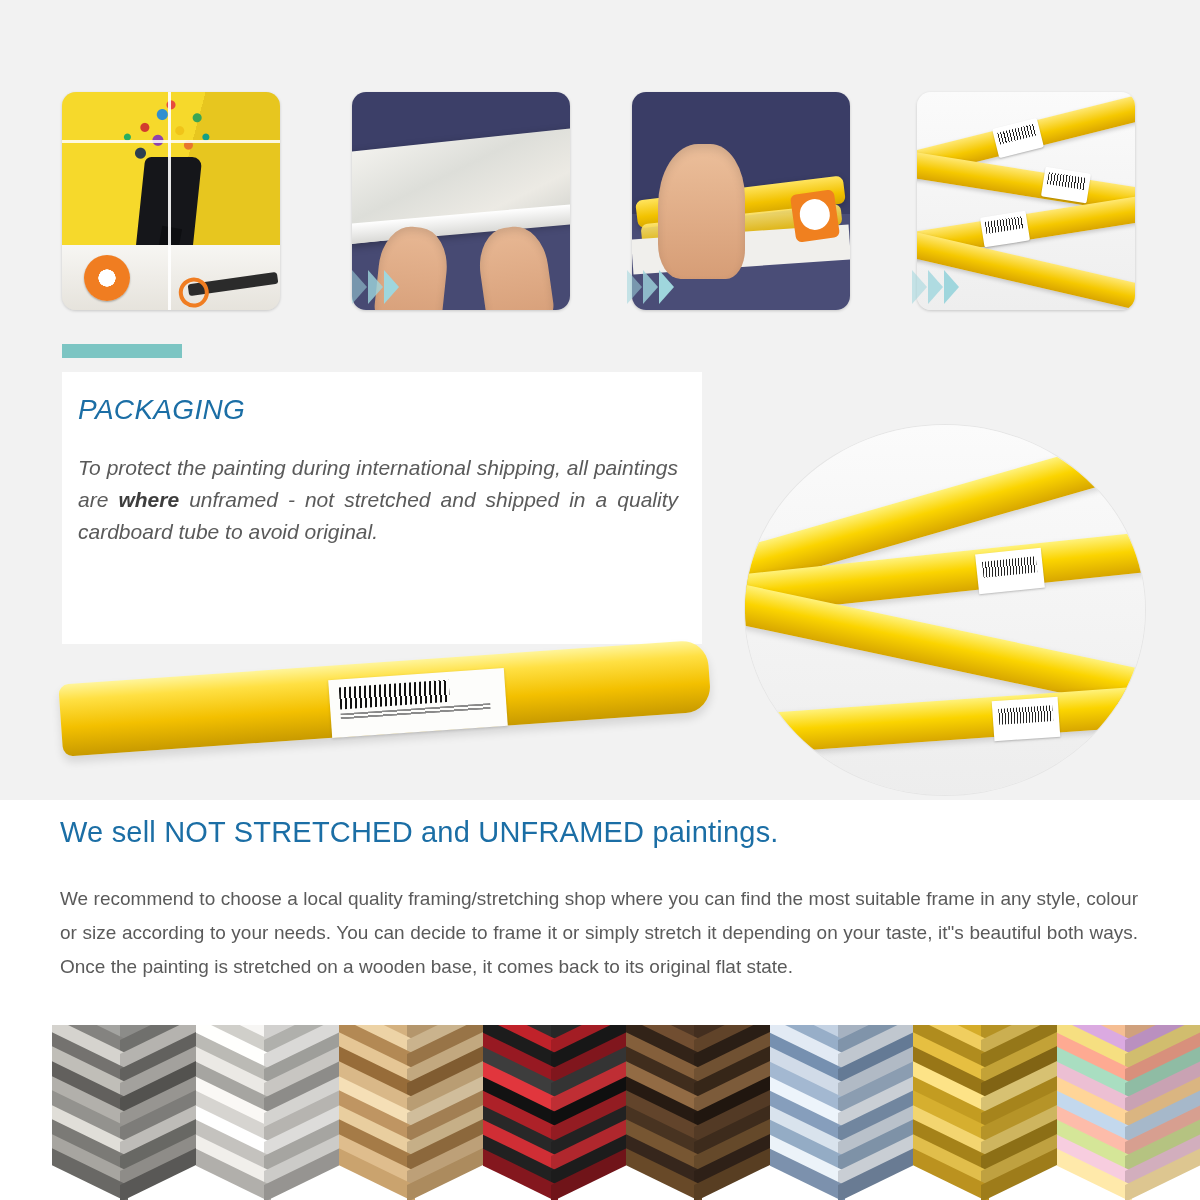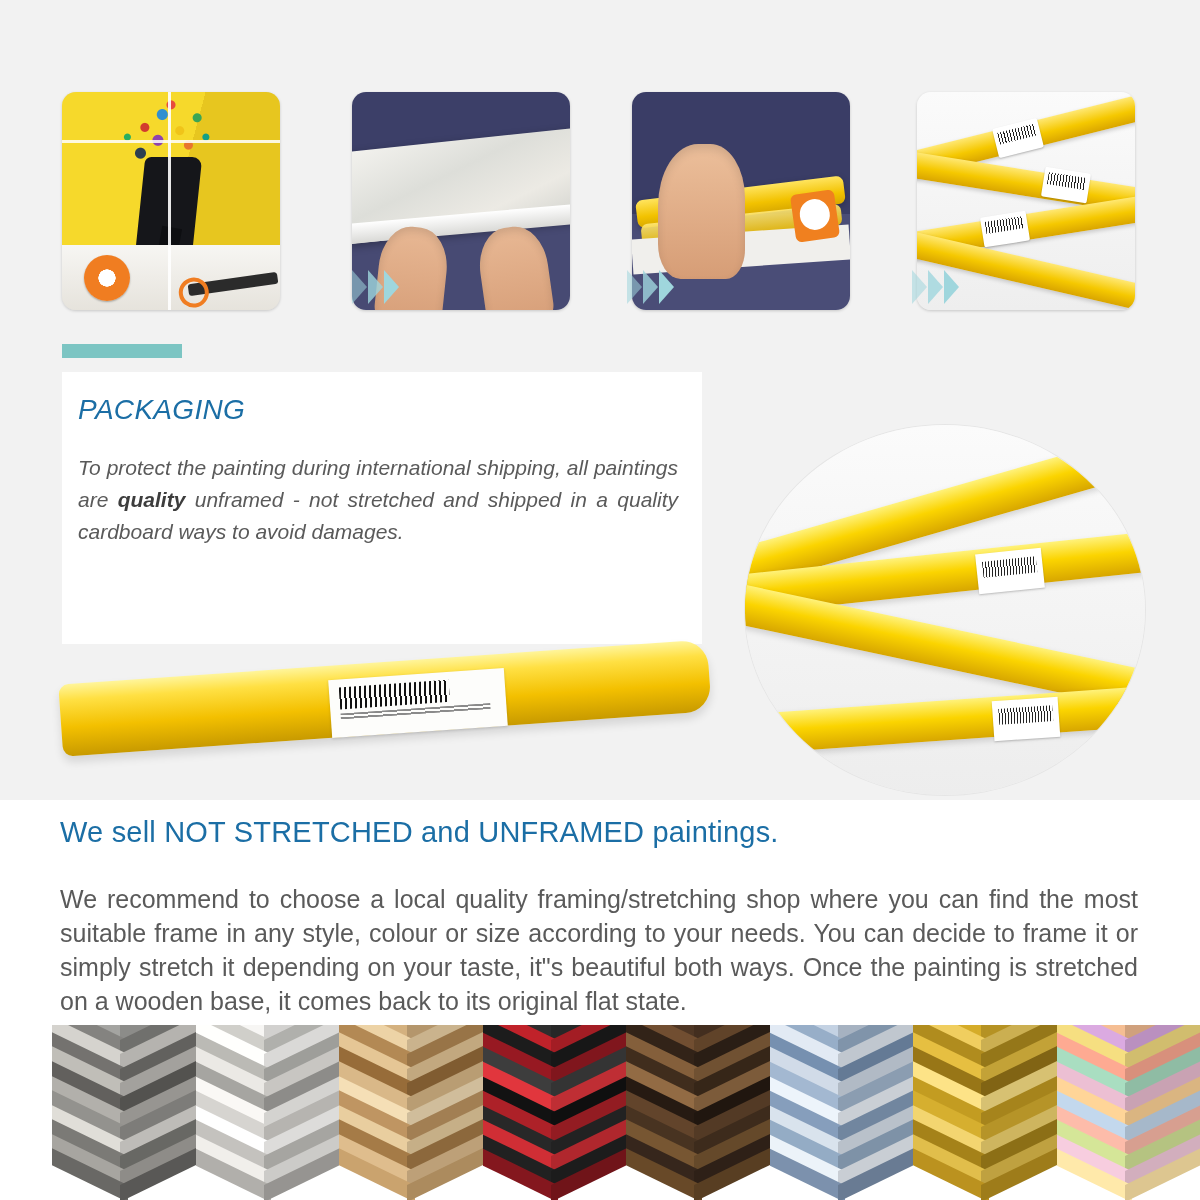--- a/index.html
+++ b/index.html
@@ -429,21 +429,21 @@
     font-size: 29px;
     letter-spacing: .2px;
     white-space: nowrap;
   }
   .paragraph {
     position: absolute;
     left: 60px;
     top: 82px;
     width: 1078px;
     color: #5a5a5a;
-    font-size: 25px;
+    font-size: 19px;
     line-height: 34px;
     text-align: justify;
   }
 
   
   .frames {
     position: absolute;
     left: 52px;
     top: 1025px;
     width: 1148px;
@@ -543,21 +543,21 @@
           <span></span>
         </div>
     </div>
   </div>
 
   <div class="section-packaging">
     <div class="teal-bar"></div>
 
     <div class="pack-card">
       <div class="pack-title">PACKAGING</div>
-      <div class="pack-body"><span>To protect the painting during international shipping, all paintings are </span><b>quality</b><span> unframed - not stretched and shipped in a quality cardboard ways to avoid damages.</span></div>
+      <div class="pack-body"><span>To protect the painting during international shipping, all paintings are </span><b>where</b><span> unframed - not stretched and shipped in a quality cardboard tube to avoid original.</span></div>
     </div>
 
     <div class="tube-photo">
       <div class="body"></div>
       <div class="label">
         <div class="bars"></div>
         <div class="txt"></div>
       </div>
     </div>
 

